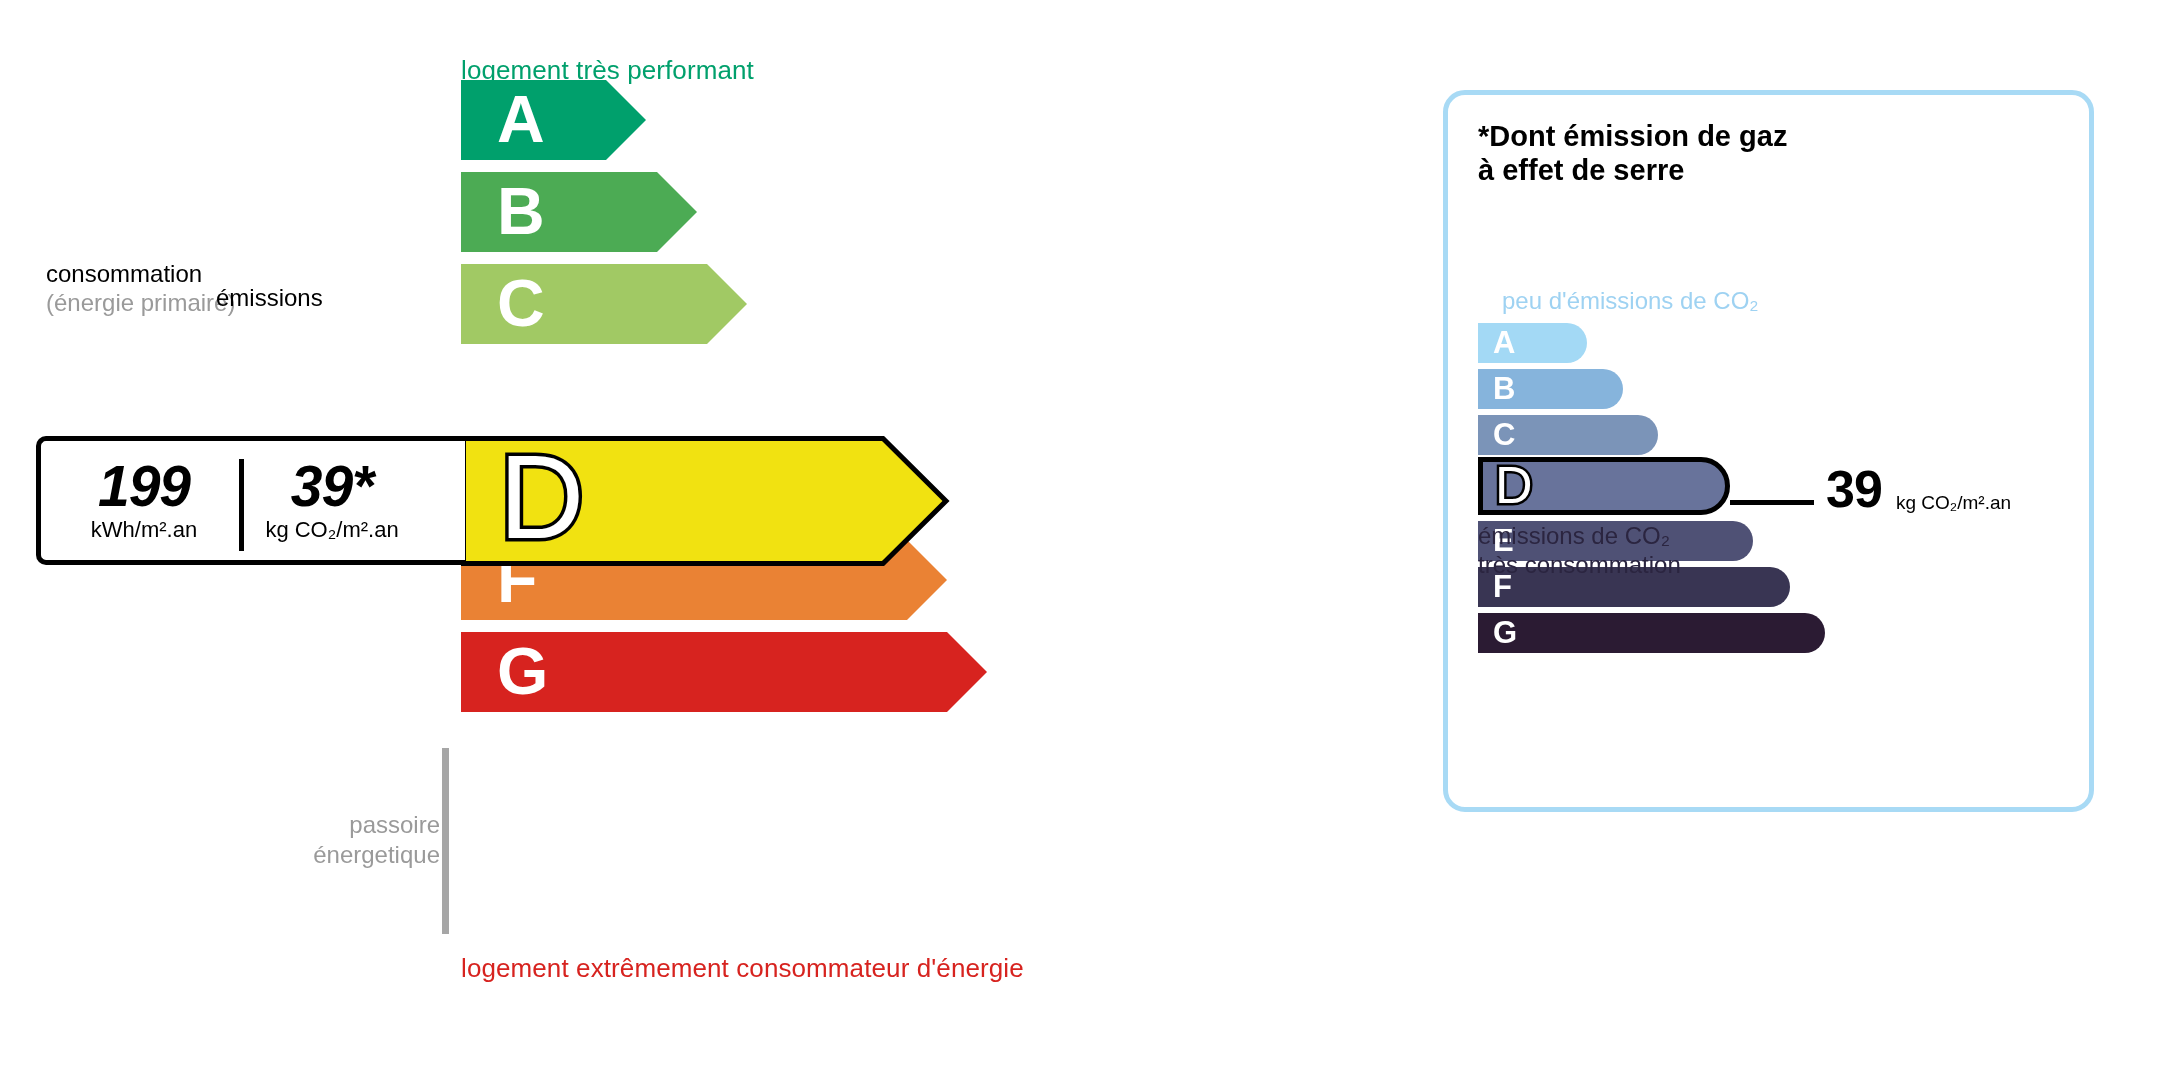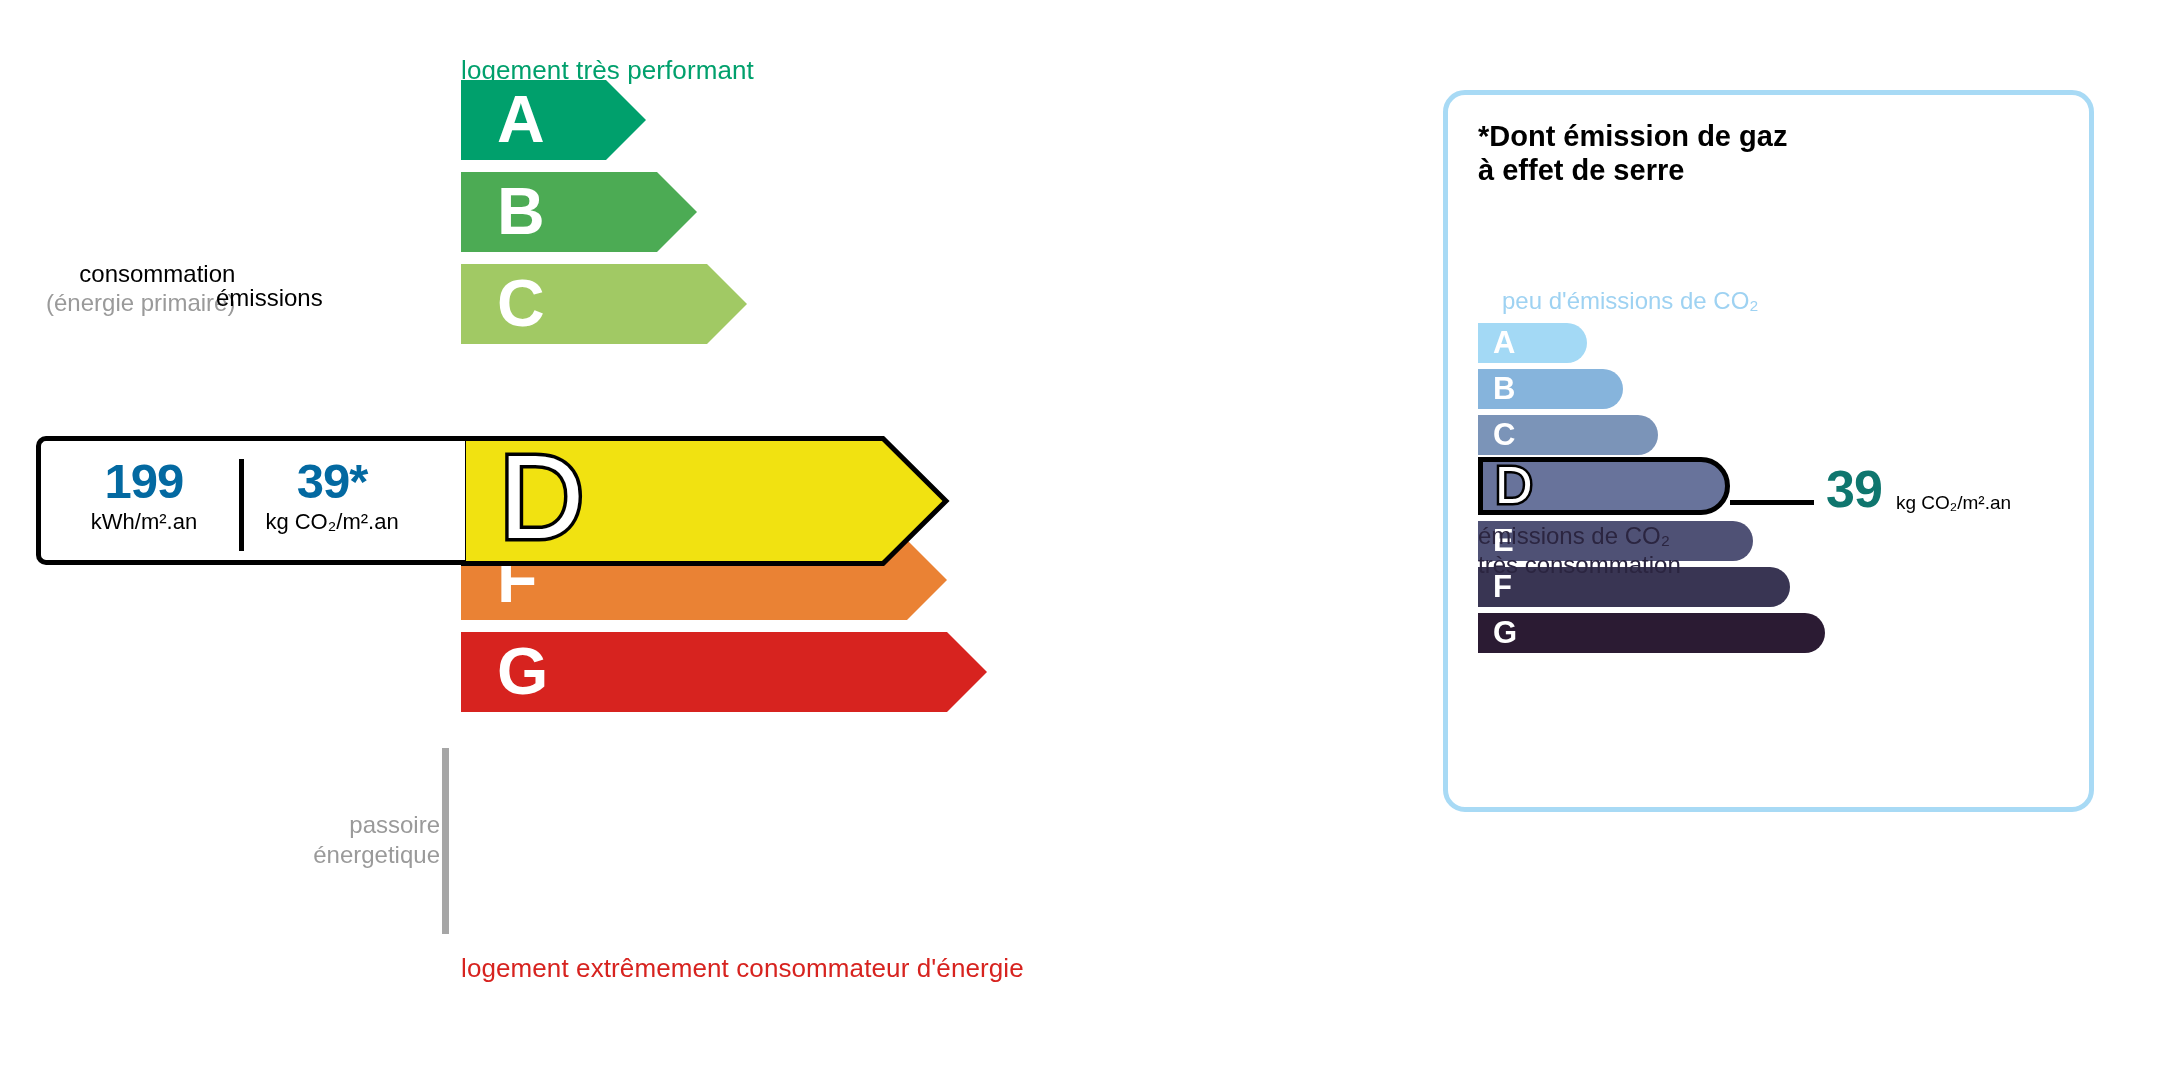--- a/index.html
+++ b/index.html
@@ -21,27 +21,27 @@
   .ebar svg{display:block;width:100%;height:100%;overflow:visible;}
   .eletter{position:absolute;left:36px;top:50%;transform:translateY(-52%);
            font-size:66px;font-weight:700;color:#ffffff;line-height:1;}
 
   
   #valbox{position:absolute;left:36px;top:436px;width:429px;height:129px;
           box-sizing:border-box;background:#ffffff;border:5px solid #000;
           border-right:none;border-radius:10px 0 0 10px;z-index:6;}
   #valdiv{position:absolute;left:198px;top:18px;width:5px;height:92px;background:#000;}
   .vcell{position:absolute;top:16px;text-align:center;}
-  .vnum{font-size:49px;font-weight:700;color:#0369a1;line-height:1.02;letter-spacing:-1px;}
+  .vnum{font-size:57px;font-weight:700;color:#000000;line-height:1.02;letter-spacing:-1px;font-style:italic;}
   .vunit{font-size:22px;color:#000;line-height:1.15;margin-top:2px;}
   #vcell-cons{left:12px;width:182px;}
   #vcell-emis{left:192px;width:198px;}
 
   .hdr{position:absolute;font-size:24px;line-height:1.2;}
-  #hdr-cons{left:46px;top:260px;color:#000;text-align:right;}
+  #hdr-cons{left:46px;top:260px;color:#000;}
   #hdr-cons .sub{color:#9a9a9a;display:block;}
   #hdr-emis{left:216px;top:284px;color:#000;}
 
   #finale{position:absolute;left:47px;top:627px;font-size:24px;color:#9a9a9a;
           line-height:1.25;}
 
   #passoire{position:absolute;left:120px;top:810px;width:320px;text-align:right;
             font-size:24px;color:#9a9a9a;line-height:1.25;}
   #passoire-bar{position:absolute;left:442px;top:748px;width:7px;height:186px;
                 background:#a6a6a6;}
@@ -58,21 +58,21 @@
 
   .crow{position:absolute;left:30px;height:40px;}
   .cbar{position:absolute;left:0;top:0;height:100%;border-radius:0 20px 20px 0;}
   .cletter{position:absolute;left:15px;top:50%;transform:translateY(-53%);
            font-size:31px;font-weight:700;color:#ffffff;line-height:1;}
   .crow.sel{height:54px;}
   .crow.sel .cbar{border:5px solid #000;box-sizing:border-box;border-radius:0 30px 30px 0;}
 
   #connector{position:absolute;left:1730px;top:500px;width:84px;height:5px;background:#000;}
   #co2val{position:absolute;left:1826px;top:463px;font-size:52px;font-weight:700;
-          color:#0f766e;line-height:1;letter-spacing:-1px;}
+          color:#000000;line-height:1;letter-spacing:-1px;}
   #co2valunit{position:absolute;left:1896px;top:492px;font-size:19px;color:#000;}
 </style>
 </head>
 <body>
 
 <div id="stage">
 
   <div id="ladder">
 
     <div class="top-caption">logement très performant</div>

